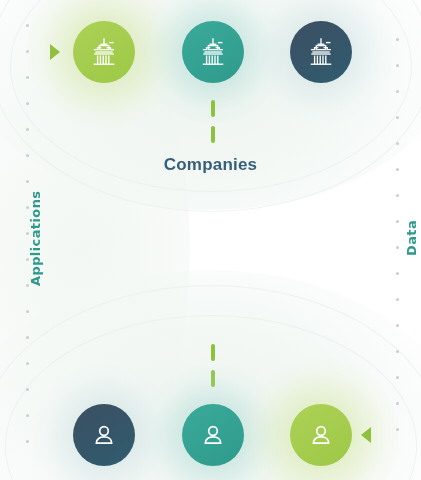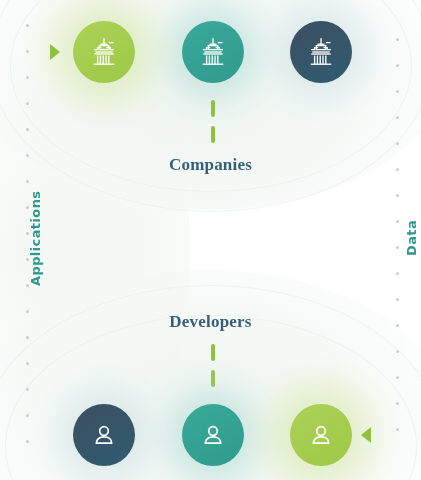--- a/index.html
+++ b/index.html
@@ -129,21 +129,21 @@
     height: 17px;
     border-radius: 2px;
     background: #8FC13E;
   }
 
   
   .section-label {
     position: absolute;
     width: 100%;
     text-align: center;
-    font-family: Liberation Serif, serif;
+    font-family: Liberation Sans, sans-serif;
     font-size: 17px;
     font-weight: bold;
     letter-spacing: 0.2px;
     color: #36607A;
     white-space: nowrap;
   }
 
   
   .axis-label {
     position: absolute;
@@ -303,21 +303,20 @@
     </span>
   </div>
 
   <div class="tri tri-right" style="left:50px; top:44px;"></div>
 
   <div class="dash" style="left:211px; top:100px;"></div>
   <div class="dash" style="left:211px; top:126px;"></div>
 
   <div class="section-label" style="top:155px;">Companies</div>
 
-  <div class="section-label" style="top:312px;">Developers</div>
 
   <div class="dash" style="left:211px; top:344px;"></div>
   <div class="dash" style="left:211px; top:370px;"></div>
 
   <div class="halo halo-slate" style="left:33px;  top:364px; width:142px; height:142px;"></div>
   <div class="halo halo-teal" style="left:141px; top:364px; width:144px; height:144px;"></div>
   <div class="halo halo-green" style="left:243px; top:358px; width:156px; height:156px;"></div>
 
   <div class="node slate" id="node-developer-1" style="left:73px;  top:404px;">
     <span>

